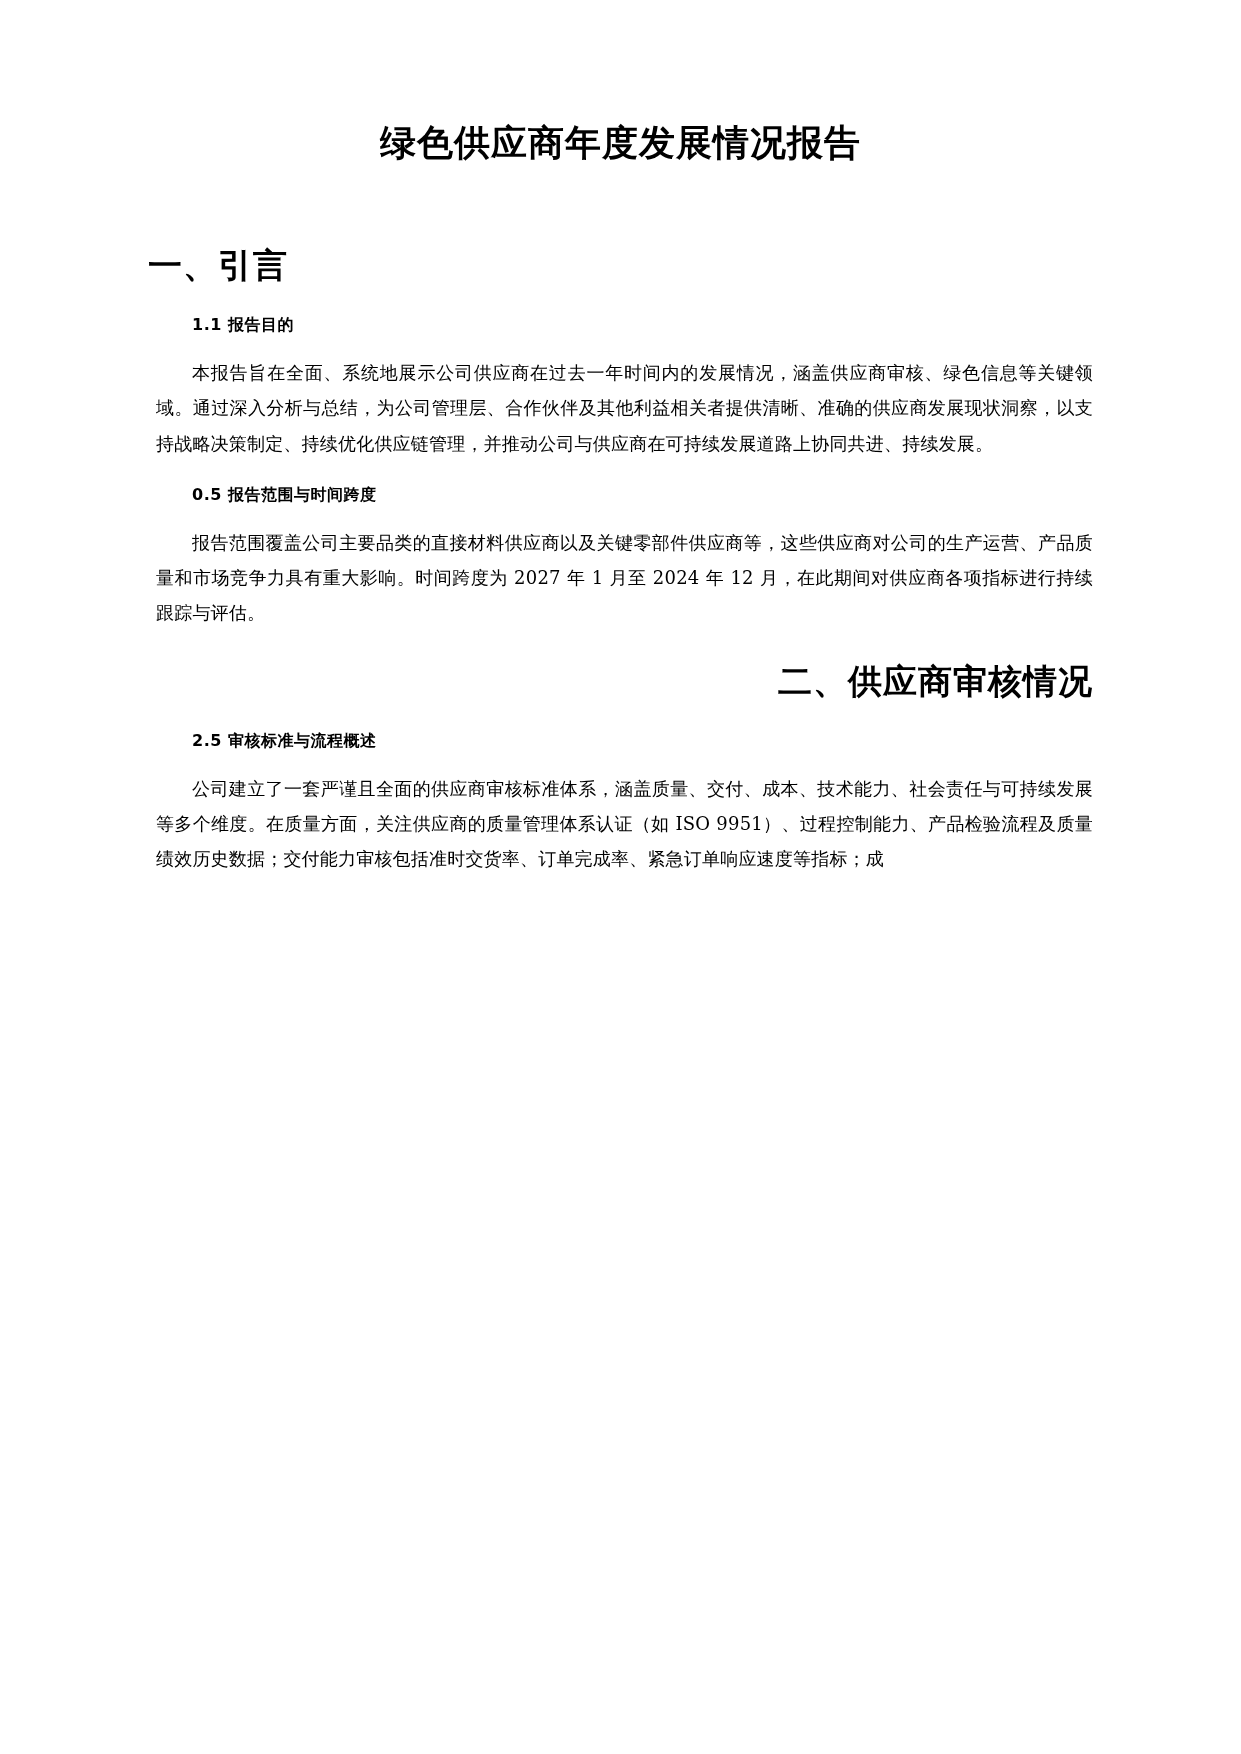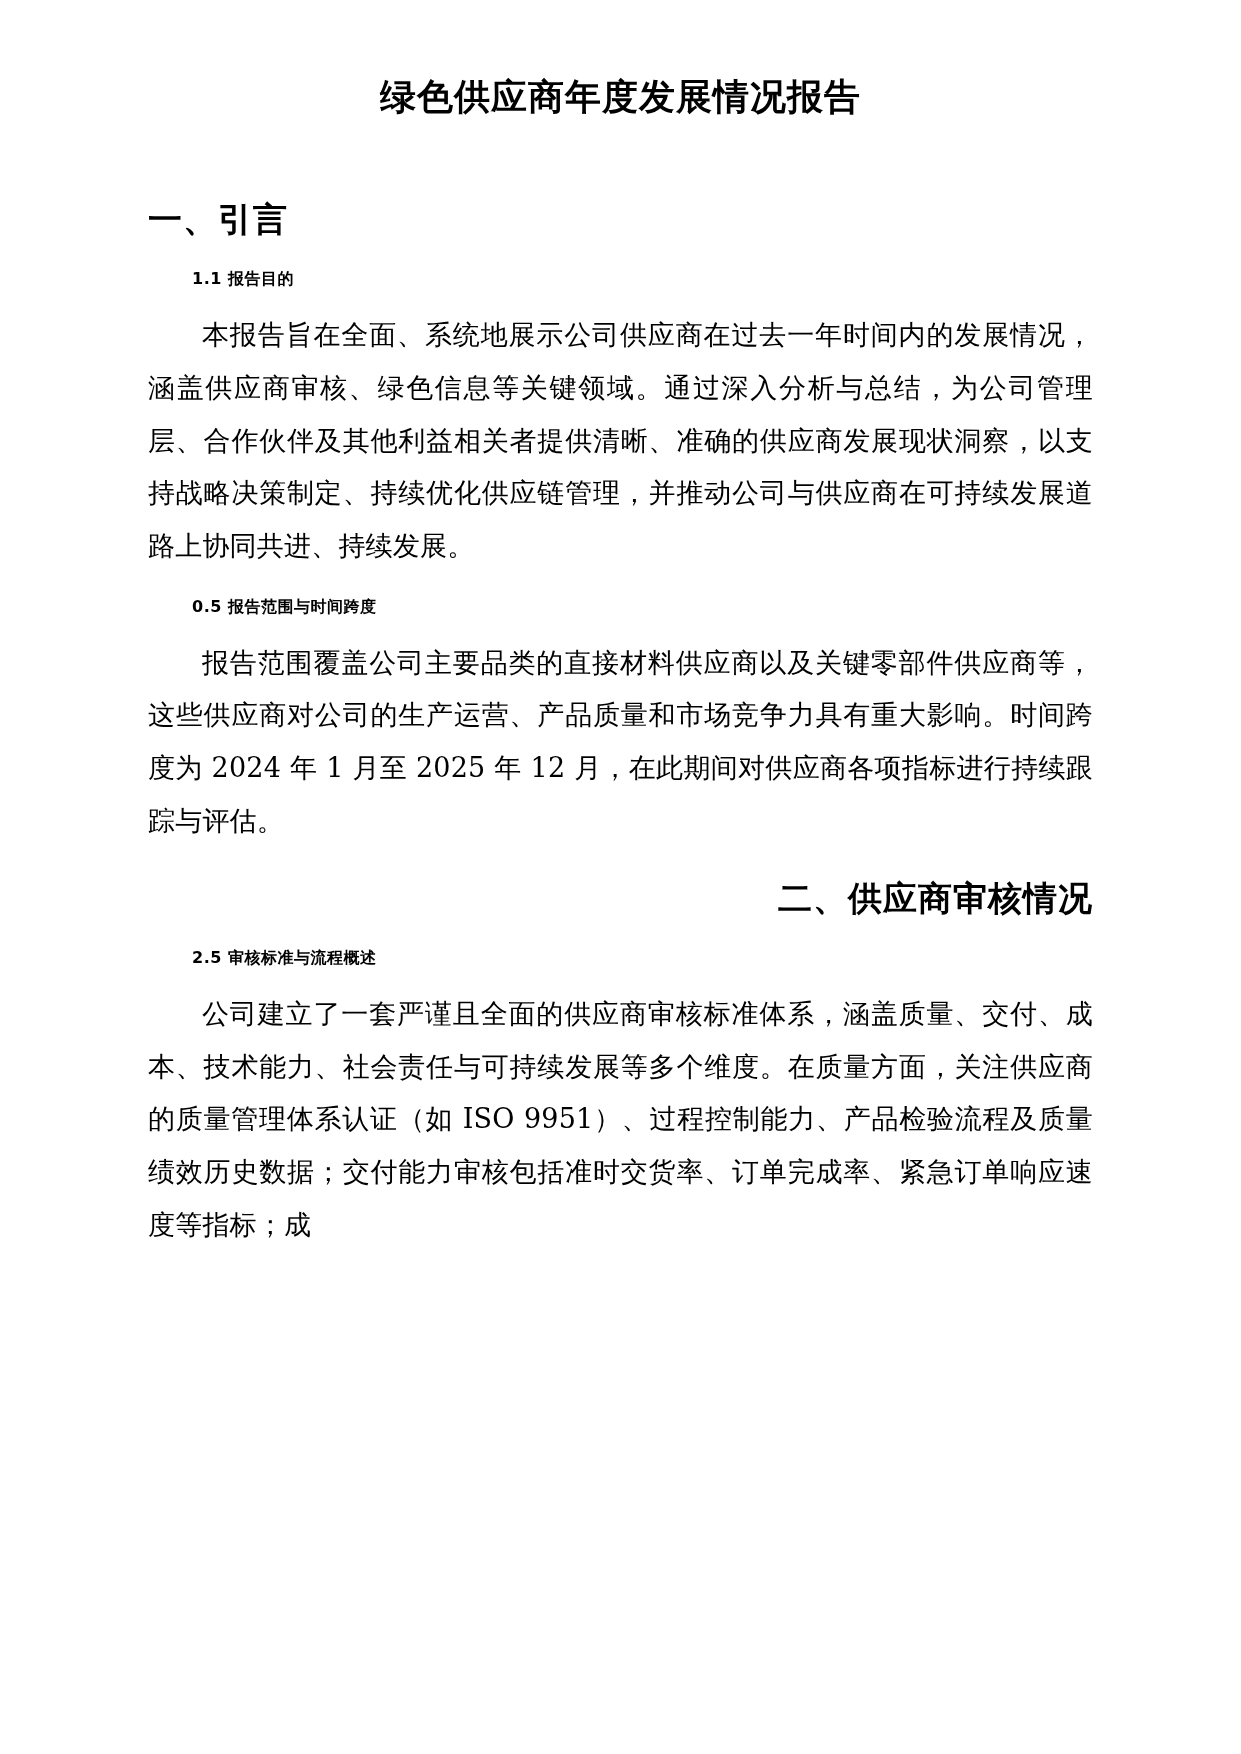--- a/index.html
+++ b/index.html
@@ -10,21 +10,21 @@
   body {
     width: 1241px;
     min-height: 1754px;
     font-family: "DejaVu Serif", "Liberation Serif", serif;
     color: #000000;
   }
   .page {
     width: 1241px;
     min-height: 1754px;
     box-sizing: border-box;
-    padding: 50px 148px 60px 148px;
+    padding: 96px 148px 60px 148px;
     background: #ffffff;
   }
   .doc-title {
     text-align: center;
     font-size: 36px;
     font-weight: bold;
     letter-spacing: 1px;
     margin: 22px 0 0 0;
     line-height: 1.4;
     font-family: "DejaVu Sans", "Liberation Sans", sans-serif;
@@ -39,23 +39,23 @@
   }
   .h2 {
     font-size: 16px;
     font-weight: bold;
     margin: 26px 0 0 44px;
     line-height: 1.5;
     letter-spacing: 0.5px;
     font-family: "DejaVu Sans", "Liberation Sans", sans-serif;
   }
   .para {
-    font-size: 27px;
+    font-size: 18px;
     line-height: 1.95;
-    margin: 18px 0 0 0;
+    margin: 18px 0 0 8px;
     text-indent: 2em;
     text-align: justify;
     text-justify: inter-ideograph;
     letter-spacing: 0.2px;
   }
   .h1 + .h2 { margin-top: 22px; }
   .para + .h1 { margin-top: 26px; text-align: right; }
   .para + .h2 { margin-top: 22px; }
 </style>
 </head>
@@ -66,21 +66,21 @@
   <h1 class="doc-title">绿色供应商年度发展情况报告</h1>
 
   <h2 class="h1">一、引言</h2>
 
   <h3 class="h2">1.1 报告目的</h3>
 
   <p class="para">本报告旨在全面、系统地展示公司供应商在过去一年时间内的发展情况，涵盖供应商审核、绿色信息等关键领域。通过深入分析与总结，为公司管理层、合作伙伴及其他利益相关者提供清晰、准确的供应商发展现状洞察，以支持战略决策制定、持续优化供应链管理，并推动公司与供应商在可持续发展道路上协同共进、持续发展。</p>
 
   <h3 class="h2">0.5 报告范围与时间跨度</h3>
 
-  <p class="para">报告范围覆盖公司主要品类的直接材料供应商以及关键零部件供应商等，这些供应商对公司的生产运营、产品质量和市场竞争力具有重大影响。时间跨度为 2024 年 1 月至 2025 年 12 月，在此期间对供应商各项指标进行持续跟踪与评估。</p>
+  <p class="para">报告范围覆盖公司主要品类的直接材料供应商以及关键零部件供应商等，这些供应商对公司的生产运营、产品质量和市场竞争力具有重大影响。时间跨度为 2027 年 1 月至 2024 年 12 月，在此期间对供应商各项指标进行持续跟踪与评估。</p>
 
   <h2 class="h1">二、供应商审核情况</h2>
 
   <h3 class="h2">2.5 审核标准与流程概述</h3>
 
   <p class="para">公司建立了一套严谨且全面的供应商审核标准体系，涵盖质量、交付、成本、技术能力、社会责任与可持续发展等多个维度。在质量方面，关注供应商的质量管理体系认证（如 ISO 9951）、过程控制能力、产品检验流程及质量绩效历史数据；交付能力审核包括准时交货率、订单完成率、紧急订单响应速度等指标；成</p>
 
 </div>
 
 </body></html>

